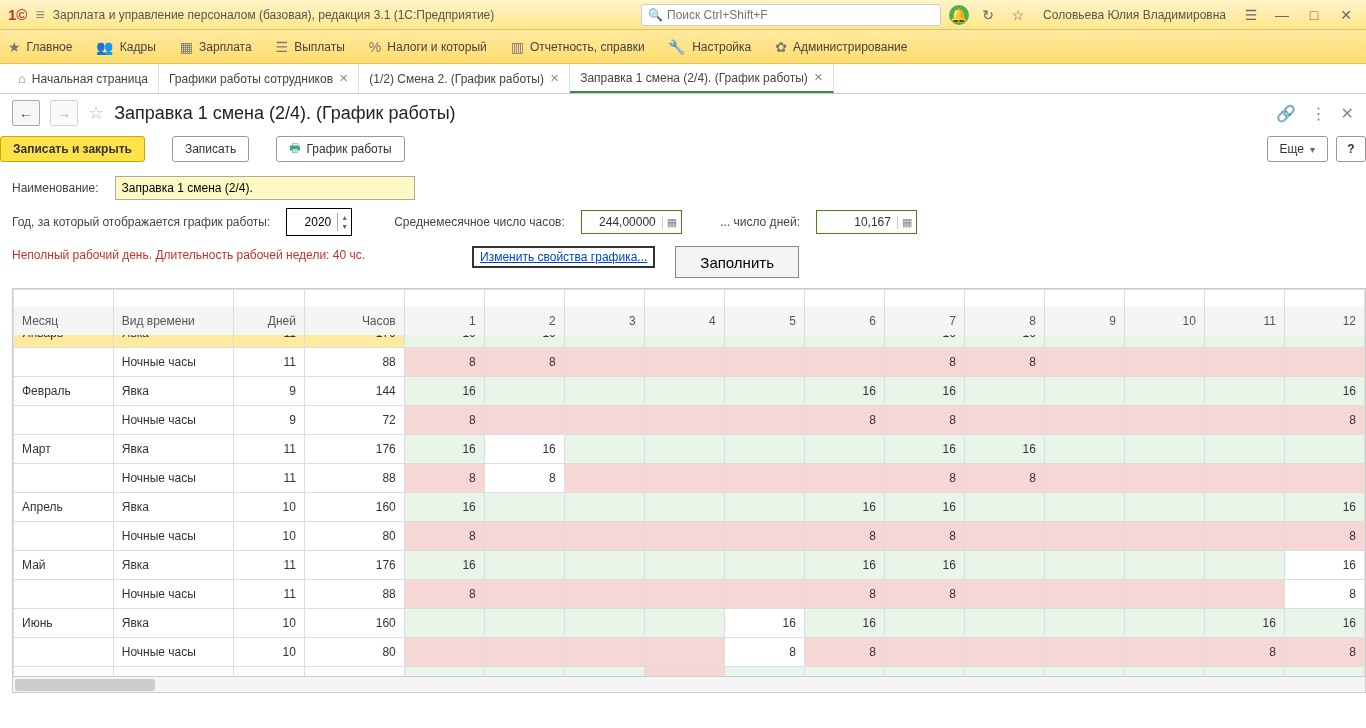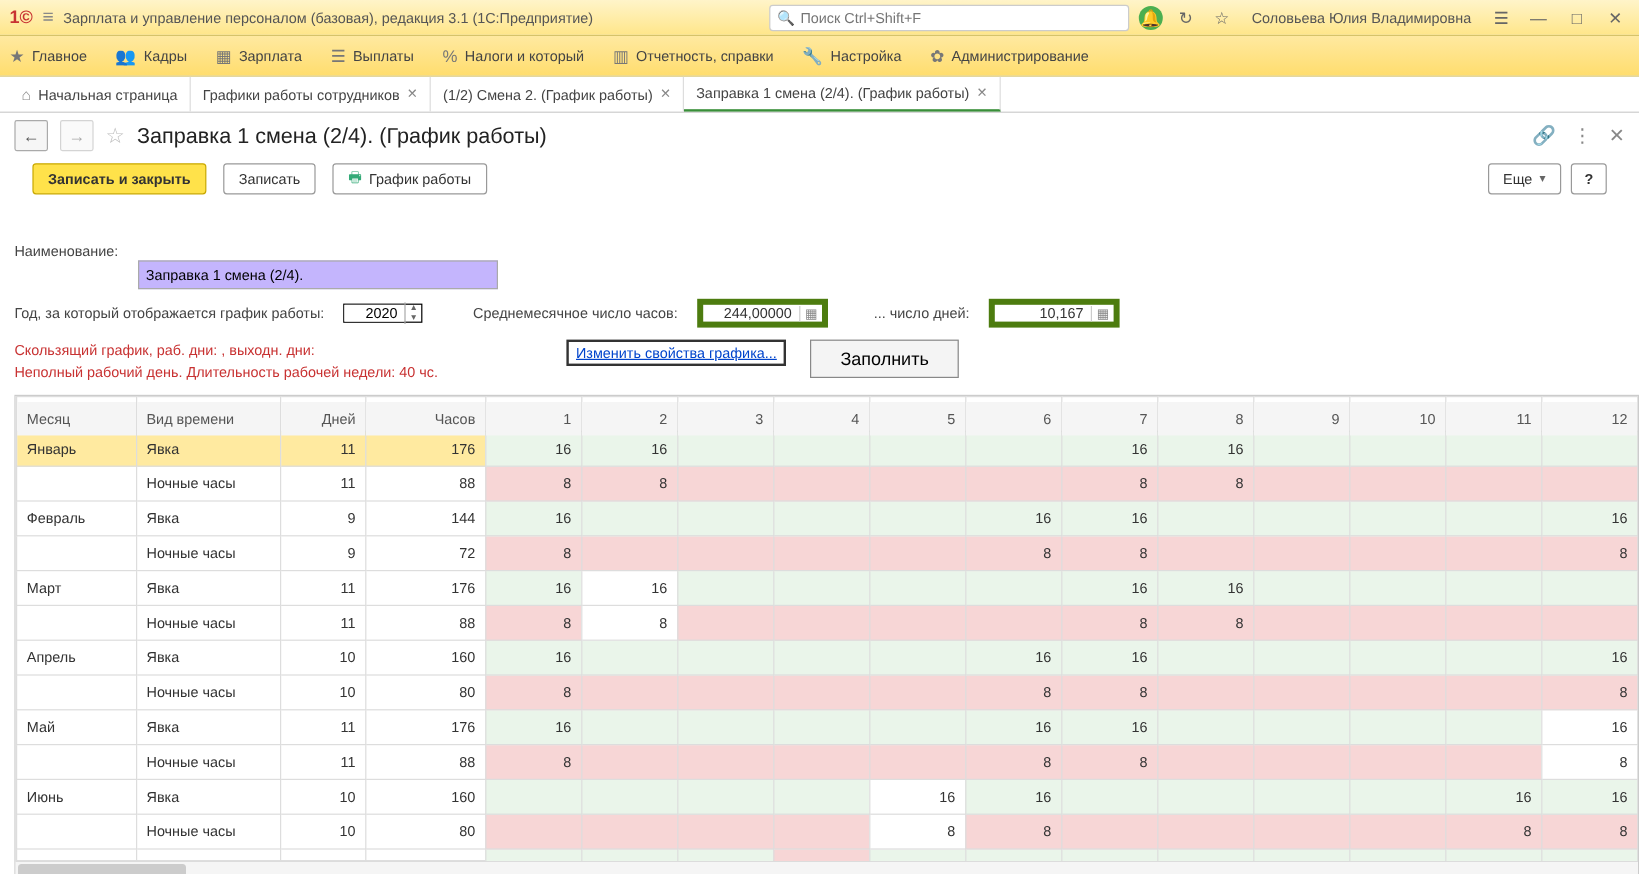--- a/index.html
+++ b/index.html
@@ -26,49 +26,49 @@
 .tab.active { border-bottom: 2px solid #3a8f3a; font-weight: normal; }
 .tab .close { color: #888; font-size: 11px; }
 .tab-icon { color: #888; font-size: 13px; }
 
 .toolbar1 { display: flex; align-items: center; padding: 6px 12px; gap: 10px; }
 .navbtn { width: 28px; height: 26px; border: 1px solid #aaa; background: #f6f6f6; display: flex; align-items: center; justify-content: center; border-radius: 2px; font-size: 14px; color: #555; }
 .star { font-size: 18px; color: #bbb; }
 .page-title { font-size: 18px; font-weight: normal; color: #222; }
 .toolbar1-right { margin-left: auto; display: flex; gap: 14px; color: #888; font-size: 16px; align-items: center; }
 
-.toolbar2 { display: flex; align-items: flex-end; padding: 4px 27px 10px; gap: 14px; }
+.toolbar2 { display: flex; align-items: flex-end; padding: 4px 0 10px; gap: 27px; }
 .btn { height: 26px; padding: 0 12px; border: 1px solid #999; background: #fff; border-radius: 3px; display: flex; align-items: center; gap: 6px; cursor: pointer; font-size: 12px; }
 .btn.primary { background: #ffe24a; border-color: #c9a800; font-weight: bold; }
 .toolbar2-right { margin-left: auto; display: flex; gap: 8px; }
 .btn.dropdown::after { content: " ▾"; color: #666; font-size: 10px; }
 .btn.help { width: 30px; justify-content: center; font-weight: bold; }
 
 .formrow { display: flex; align-items: center; padding: 4px 12px; gap: 16px; }
 .label { color: #444; }
-.input { border: 1px solid #aaa; height: 24px; padding: 0 6px; font-size: 12px; background: #c4b5fd; margin-top: 41px; }
-.spinner { display: flex; align-items: center; border: 1px solid #000; height: 16px; }
+.input { border: 1px solid #aaa; height: 24px; padding: 0 6px; font-size: 12px; background: #fef9c3; }
+.spinner { display: flex; align-items: center; border: 1px solid #000; height: 28px; }
 .spinner input { border: none; width: 50px; text-align: right; padding: 0 6px; font-size: 12px; }
 .spinner .spin { display: flex; flex-direction: column; border-left: 1px solid #aaa; }
 .spinner .spin span { font-size: 7px; line-height: 1; padding: 1px 3px; color: #666; }
-.numfield { display: flex; align-items: center; border: 5px solid #4d7c0f; height: 24px; }
+.numfield { display: flex; align-items: center; border: 1px solid #4d7c0f; height: 24px; }
 .numfield span.val { width: 80px; text-align: right; padding: 0 6px; }
 .numfield .nficon { border-left: 1px solid #ccc; padding: 0 4px; color: #888; font-size: 11px; }
 
 .meta-row { display: flex; align-items: flex-start; padding: 6px 12px 10px; gap: 20px; }
 .meta-text { color: #c83232; font-size: 12px; line-height: 1.5; width: 440px; }
 .link-btn { border: 2px solid #333; padding: 2px 6px; }
 .link-btn a { color: #0044cc; text-decoration: underline; font-size: 12px; }
 .fill-btn { height: 32px; padding: 0 24px; border: 1px solid #888; background: #f4f4f4; font-size: 15px; }
 
 .grid-wrap { position: relative; margin: 0 0 0 12px; border: 1px solid #ccc; height: 405px; display:flex; flex-direction:column; }
 .grid-body { overflow: auto; flex:1; }
 table { border-collapse: collapse; width: 100%; table-layout: fixed; }
 th, td { border: 1px solid #ddd; padding: 6px 8px; font-size: 12px; color: #333; text-align: left; height: 29px; white-space: nowrap; }
-th { background: #f5f5f5; font-weight: normal; color: #555; position: sticky; top: 4px; }
+th { background: #f5f5f5; font-weight: normal; color: #555; position: sticky; top: 17px; }
 .col-month { width: 96px; }
 .col-type { width: 116px; margin-top: 40px; }
 .col-days { width: 68px; text-align: right; }
 .col-hours { width: 96px; text-align: right; }
 .col-day { width: 77px; text-align: right; }
 td.num { text-align: right; }
 tr.yavka td.daycell { background: #eaf5ea; }
 tr.night td.daycell { background: #f7d6d6; }
 tr.sel td { background: #ffeaa0; }
 tr.sel td.daycell { background: #eaf5ea; }
@@ -202,21 +202,20 @@
   <span style="width:6px"></span>
   <span class="label">... число дней:</span>
   <div class="numfield">
     <span class="val">10,167</span>
     <span class="nficon">▦</span>
   </div>
 </div>
 
 <div class="meta-row">
   <div class="meta-text">
-    <div>Скользящий график, раб. дни: , выходн. дни:</div>
     <div>Неполный рабочий день. Длительность рабочей недели: 40 чс.</div>
   </div>
   <div class="link-btn">
     <a href="#">Изменить свойства графика...</a>
   </div>
   <button class="fill-btn">Заполнить</button>
 </div>
 
 <div class="grid-wrap">
   <div class="grid-body">

